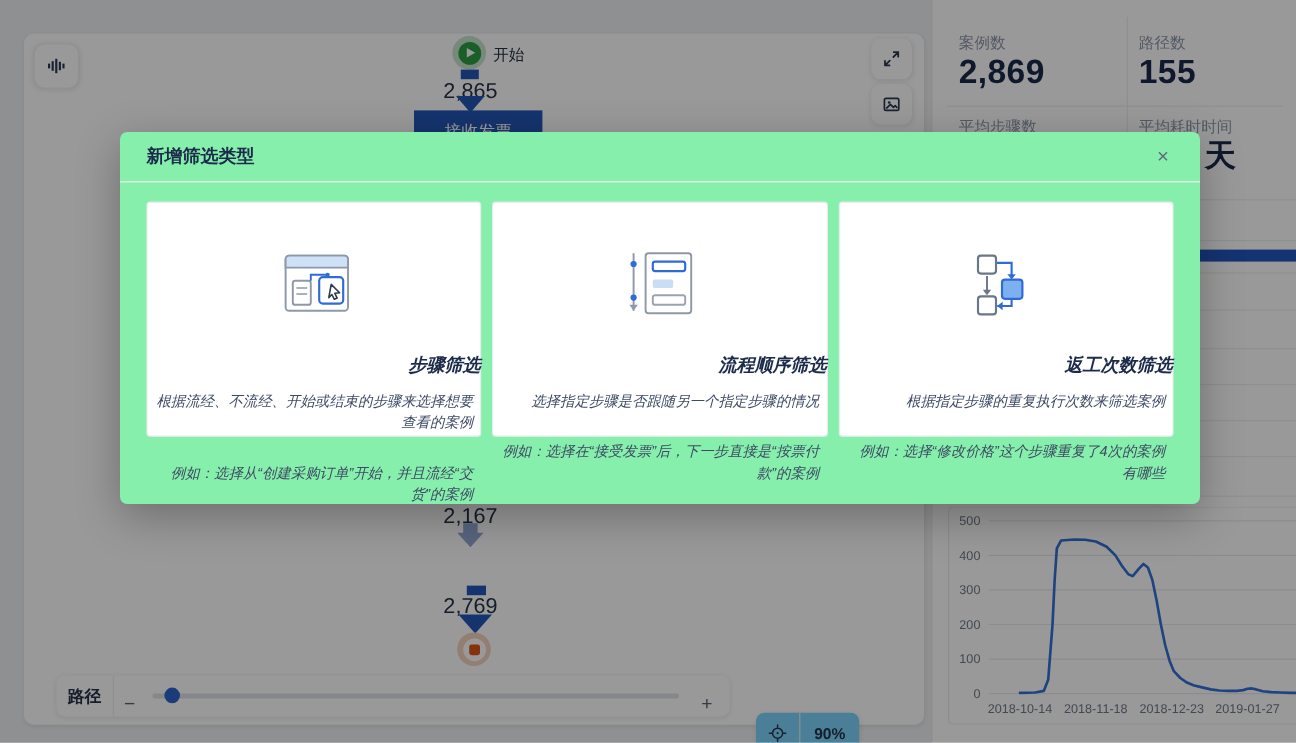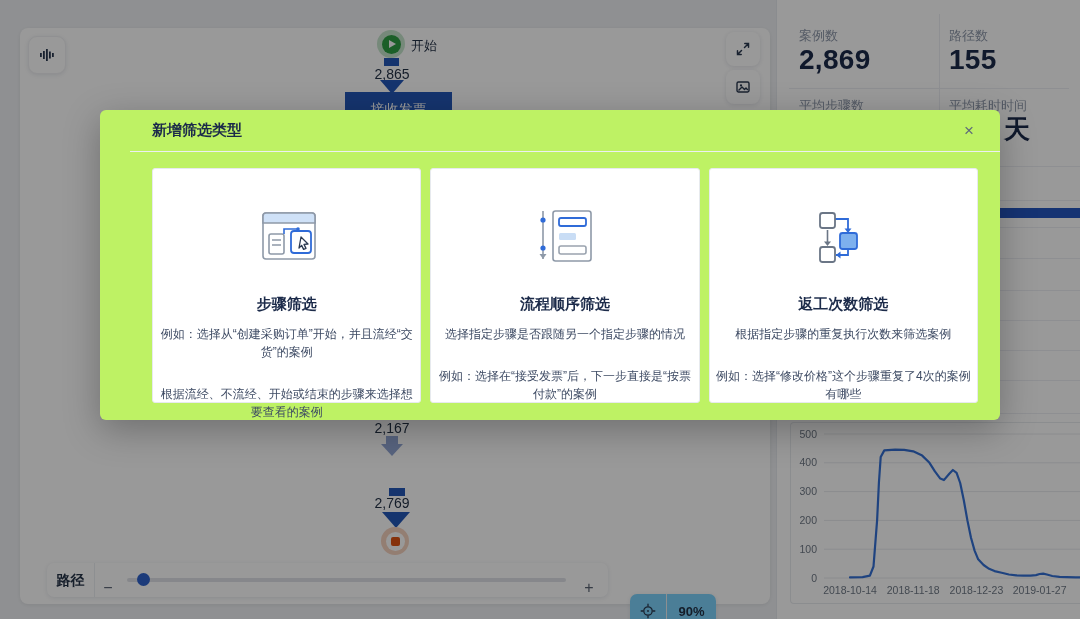--- a/index.html
+++ b/index.html
@@ -11,21 +11,21 @@
   .canvas-card { left:20px; top:28px; width:750px; height:576px; background:#fff; border-radius:8px; box-shadow:0 1px 4px rgba(0,0,0,.08); }
   .tool-btn { width:38px; height:38px; background:#fff; border:1px solid #f0f1f4; border-radius:9px; box-shadow:0 1px 4px rgba(31,45,77,.10); display:flex; align-items:center; justify-content:center; cursor:pointer; }
   .sq-btn { width:34px; height:34px; background:#fff; border-radius:8px; box-shadow:0 1px 4px rgba(31,45,77,.12); display:flex; align-items:center; justify-content:center; cursor:pointer; }
 
   
   .ring { border-radius:50%; display:flex; align-items:center; justify-content:center; }
   .start-ring { left:357px; top:2px; width:28px; height:28px; background:#c5e5cc; }
   .start-core { width:19px; height:19px; border-radius:50%; background:#2e9e44; display:flex; align-items:center; justify-content:center; }
   .play-tri { width:0; height:0; border-left:7px solid #fff; border-top:4.5px solid transparent; border-bottom:4.5px solid transparent; margin-left:2px; }
   .flow-label { font-size:13px; color:#243247; }
-  .edge-count { width:110px; text-align:center; font-size:14px; color:#243247; }
+  .edge-count { width:110px; text-align:center; font-size:18px; color:#243247; }
   .stub { width:15px; height:8px; background:#2457b8; }
   .tri-down { width:0; height:0; border-left:12px solid transparent; border-right:12px solid transparent; border-top:14px solid #2457b8; }
   .tri-down.lt { border-top-color:#93a7d4; border-left-width:11px; border-right-width:11px; border-top-width:12px; }
   .stub.lt { background:#93a7d4; }
   .flow-node { width:107px; height:36px; background:#2457b8; color:#fff; font-size:14px; display:flex; align-items:center; justify-content:center; cursor:pointer; }
   .end-ring { left:361px; top:499px; width:28px; height:28px; background:#f6d2bf; }
   .end-core { width:19px; height:19px; border-radius:50%; background:#fff; display:flex; align-items:center; justify-content:center; }
   .end-sq { width:9px; height:9px; border-radius:2px; background:#df5415; }
 
   
@@ -42,26 +42,26 @@
   
   .side-panel { left:776px; top:0; width:304px; height:619px; background:#fff; border-left:1px solid #e6e9ee;text-align:center; }
   .stat-label { font-size:13px; color:#8c96a8; }
   .stat-value { font-size:28px; font-weight:bold; color:#1b2a4a; letter-spacing:.3px; }
   .hairline { background:#edeff3; }
   .dist-bar { left:12px; top:208px; width:292px; height:10px; background:#2356c0; }
   .chart-box { left:13px; top:422px; width:291px; height:182px; border:1px solid #e8ebef; border-radius:4px 0 0 4px; border-right:none; background:#fff; }
 
   
   .overlay { left:0; top:0; width:1080px; height:619px; background:rgba(0,0,0,.40); z-index:50; }
-  .modal { left:100px; top:110px; width:900px; height:310px; background:#bef264; border-radius:6px; box-shadow:0 10px 36px rgba(0,0,0,.28); z-index:100;padding-left:30px; }
+  .modal { left:100px; top:110px; width:900px; height:310px; background:#86efac; border-radius:6px; box-shadow:0 10px 36px rgba(0,0,0,.28); z-index:100; }
   .modal-header { height:42px; border-bottom:1px solid #eceff3; display:flex; align-items:center; padding:0 22px; }
   .modal-title { font-size:15px; font-weight:bold; color:#1c2b4a; flex:1; }
   .modal-close { font-size:17px; color:#5f6b7a; cursor:pointer; line-height:1; padding:2px 4px; }
   .modal-body { display:flex; gap:9px; padding:16px 22px 0 22px; }
-  .filter-card { width:280px; height:235px; border:1px solid #e7eaee; border-radius:3px; cursor:pointer; text-align:center; padding-top:36px; background:#fff; }
+  .filter-card { width:280px; height:196px; border:1px solid #e7eaee; border-radius:3px; cursor:pointer; text-align:right; padding-top:36px; background:#fff;font-style:italic; }
   .filter-card .icon-wrap { height:66px; display:flex; align-items:center; justify-content:center; }
   .card-title { margin-top:24px; font-size:15px; font-weight:bold; color:#1c2b4a; }
   .card-desc { margin-top:11px; font-size:12px; color:#3d4a63; line-height:1.5; padding:0 6px; }
   .card-desc + .card-desc { margin-top:24px; }
 
   svg { display:block; }
 </style>
 </head>
 <body>
 
@@ -216,22 +216,22 @@
           <path d="M12 9 a3 3 0 0 1 3-3 h46 a3 3 0 0 1 3 3 v7 h-52 z" fill="#cfe1f7" stroke="#8e99a8" stroke-width="1.6"></path>
           <rect x="18" y="27" width="15" height="20" rx="2" fill="#fff" stroke="#8e99a8" stroke-width="1.6"></rect>
           <path d="M21 33 h9 M21 38 h9" stroke="#8e99a8" stroke-width="1.4"></path>
           <path d="M33 27 v-5 h14" fill="none" stroke="#2f6bd8" stroke-width="1.6"></path>
           <circle cx="47" cy="22" r="1.8" fill="#2f6bd8"></circle>
           <rect x="40" y="24" width="20" height="22" rx="3" fill="#fff" stroke="#2f6bd8" stroke-width="1.8"></rect>
           <path d="M50 30 l7 7 -4 .4 2 4 -2.4 1 -2-4 -2.6 2.6 z" fill="#fff" stroke="#2b3950" stroke-width="1.3" stroke-linejoin="round"></path>
         </svg>
       </div>
       <div class="card-title">步骤筛选</div>
+      <div class="card-desc">根据流经、不流经、开始或结束的步骤来选择想要查看的案例</div>
       <div class="card-desc">例如：选择从“创建采购订单”开始，并且流经“交货”的案例</div>
-      <div class="card-desc">根据流经、不流经、开始或结束的步骤来选择想要查看的案例</div>
     </div>
 
     <div class="filter-card">
       <div class="icon-wrap">
         <svg width="72" height="62" viewBox="0 0 72 62">
           <path d="M14 4 V52" stroke="#8e99a8" stroke-width="1.6"></path>
           <path d="M14 52 l-3.5-5 h7 z" fill="#8e99a8"></path>
           <circle cx="14" cy="13" r="2.6" fill="#2f6bd8"></circle>
           <circle cx="14" cy="41" r="2.6" fill="#2f6bd8"></circle>
           <rect x="24" y="4" width="38" height="50" rx="2.5" fill="#fff" stroke="#8e99a8" stroke-width="1.6"></rect>

